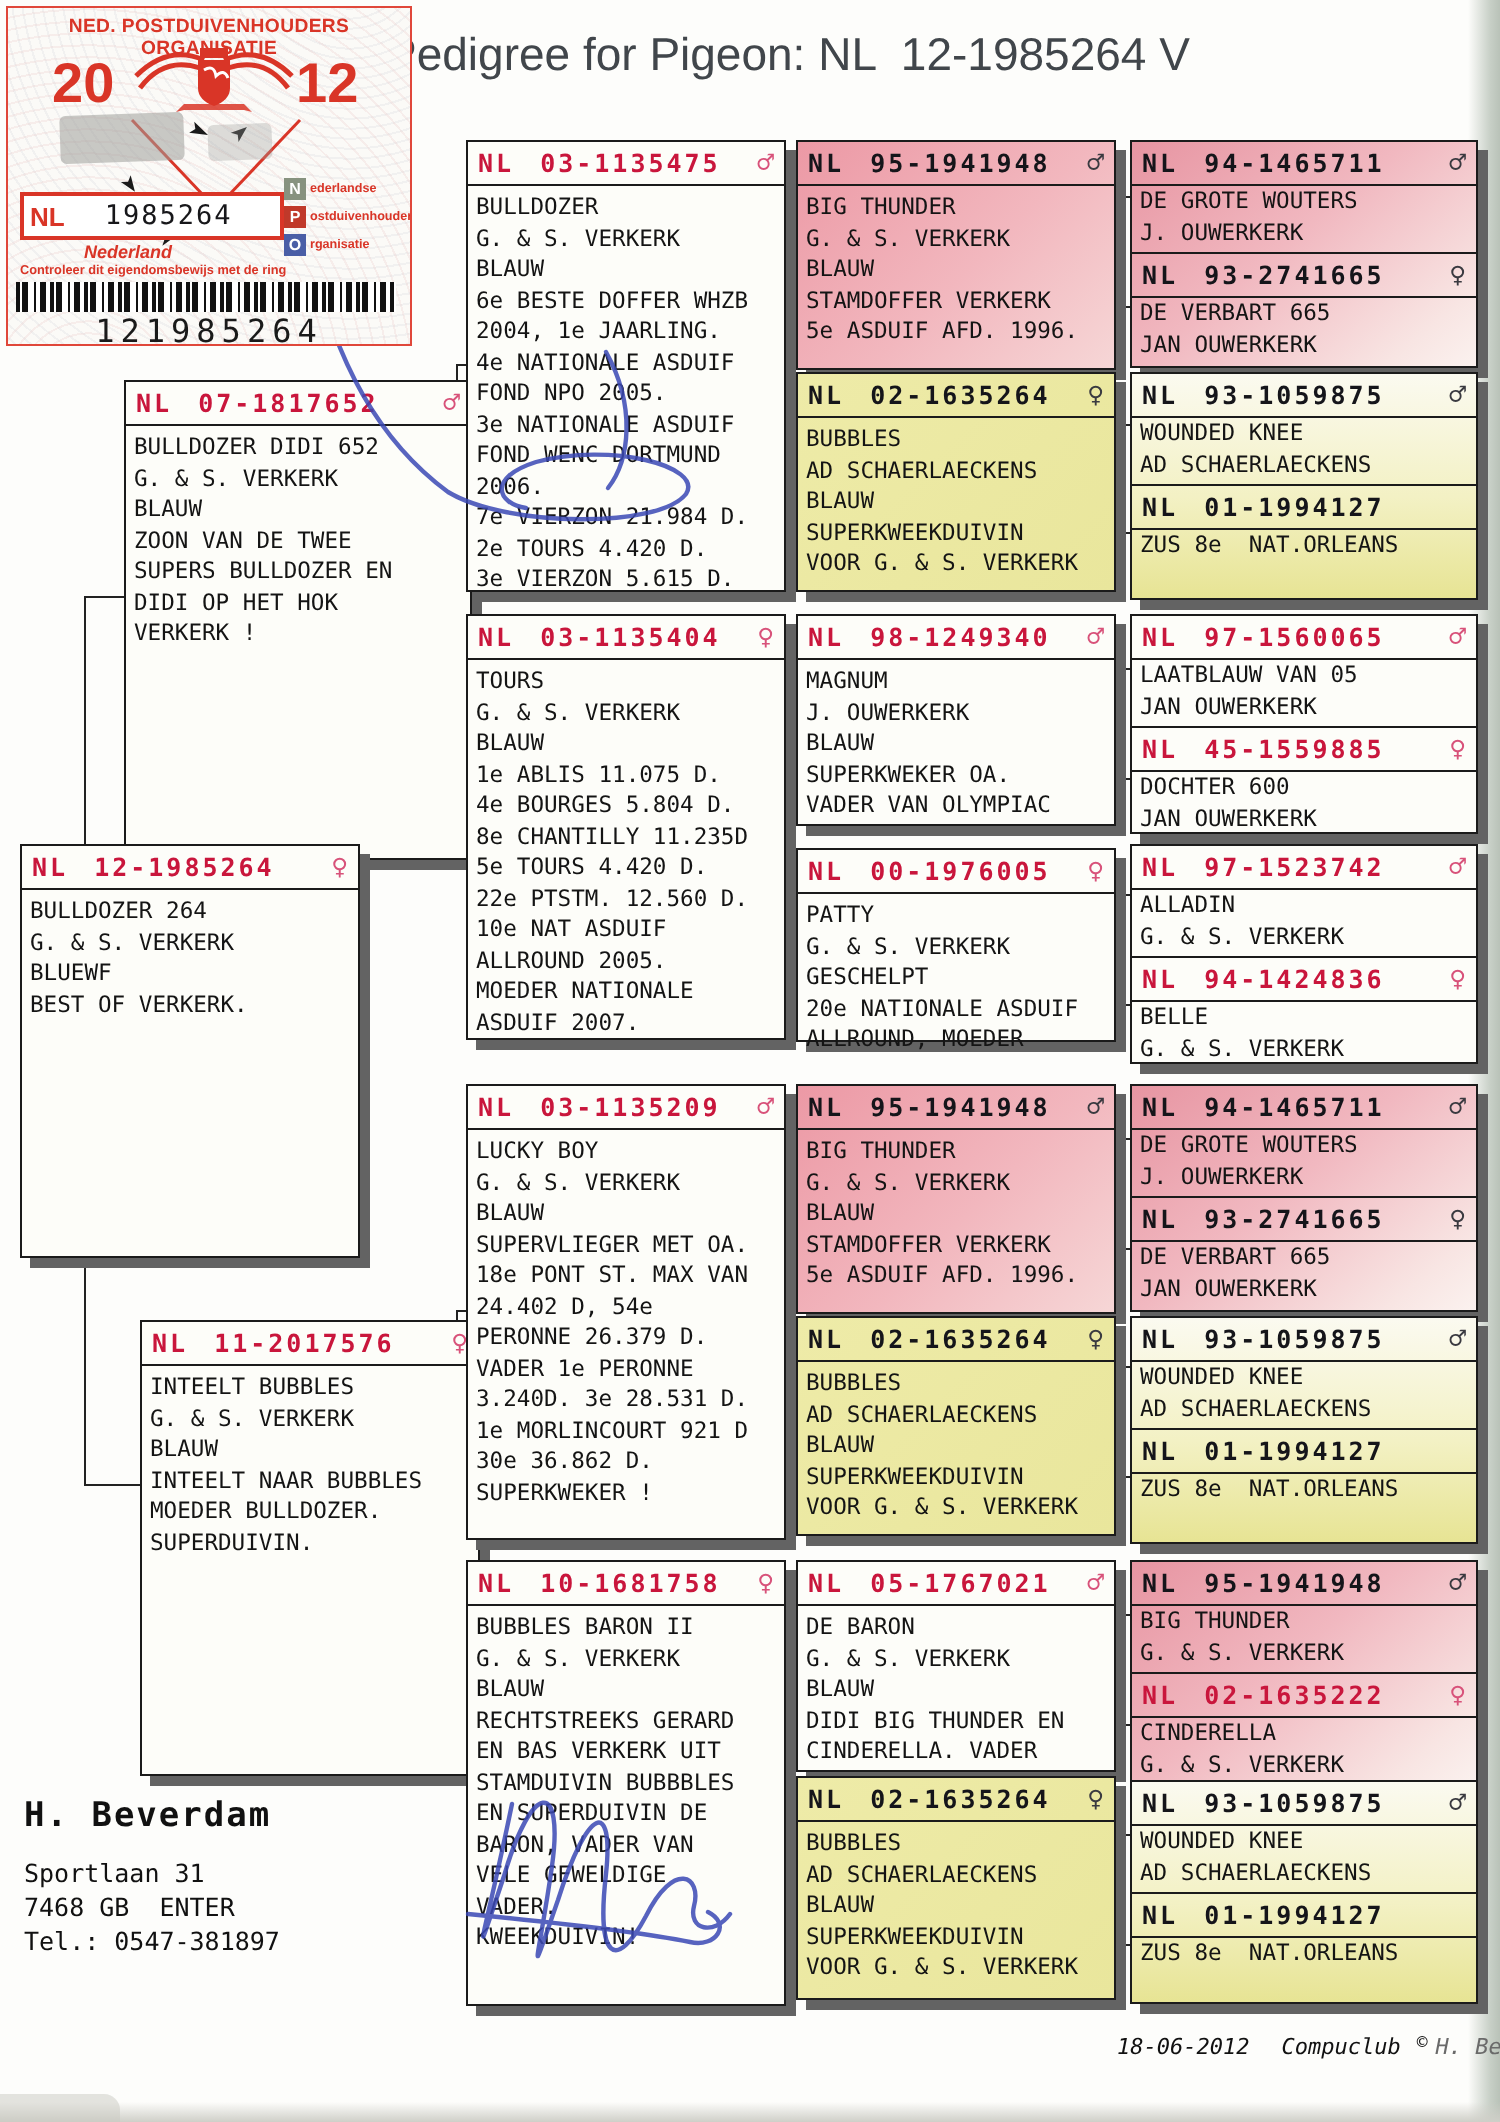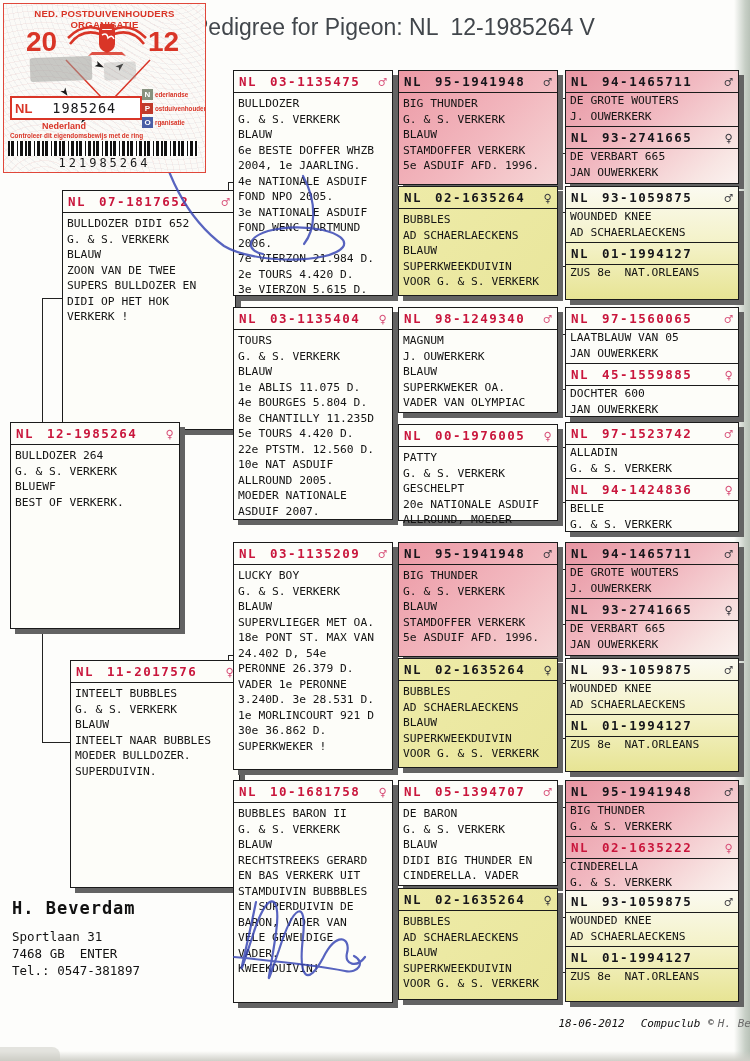--- a/index.html
+++ b/index.html
@@ -55,34 +55,34 @@
   .st-own{position:absolute;top:59px;left:4px;width:196px;color:#d93527;
     font-family:"Liberation Sans",sans-serif;font-weight:bold;white-space:nowrap;}
   .st-own .big{font-size:15px;letter-spacing:-.4px;}
   .st-own .small{font-size:8px;margin:0 2px;}
   .st-ringbox{position:absolute;left:6px;top:92px;width:128px;height:20px;border:2px solid #d93527;
     background:#fff;display:flex;align-items:center;}
   .st-ringbox .cc{color:#d93527;font-weight:bold;font-size:13px;padding-left:3px;
     font-family:"Liberation Sans",sans-serif;}
   .st-ringbox .rn{color:#17171a;font-size:13.5px;letter-spacing:1px;margin-left:20px;}
   .st-country{position:absolute;left:38px;top:117px;color:#d93527;font-weight:bold;font-size:9px;
-    font-family:"Liberation Sans",sans-serif;}
+    font-family:"Liberation Sans",sans-serif;font-style:italic;}
   .st-npo{position:absolute;left:138px;top:85px;}
   .st-npo .row{display:flex;align-items:center;margin-bottom:3px;}
   .st-npo .sq{width:11px;height:11px;color:#fff;font:bold 8px/11px "Liberation Sans",sans-serif;
     text-align:center;margin-right:2px;}
   .sq.n{background:#87927f;} .sq.p{background:#c0392a;} .sq.o{background:#4a5ea6;}
   .st-npo .rest{color:#d93527;font:bold 6.3px/11px "Liberation Sans",sans-serif;}
   .st-control{position:absolute;left:6px;top:128px;color:#d93527;
     font:bold 6.4px "Liberation Sans",sans-serif;}
   .st-barcode{position:absolute;left:4px;top:137px;width:190px;height:15px;background:
     repeating-linear-gradient(90deg,#111 0 2px,#fff 2px 3px,#111 3px 6px,#fff 6px 9px,
     #111 9px 10px,#fff 10px 12px,#111 12px 15px,#fff 15px 17px);}
   .st-bcnum{position:absolute;left:0;top:152px;width:100%;text-align:center;
-    font-size:12px;letter-spacing:3px;color:#1a1a1a;}
+    font-size:16px;letter-spacing:3px;color:#1a1a1a;}
   .st-tape{position:absolute;background:rgba(158,158,155,.55);border-radius:3px;transform:rotate(-2deg);}
 
   
   .ft{position:absolute;color:#111;z-index:2;text-align:center;}
   #ft-name{left:12px;top:898px;font-size:17px;font-weight:bold;letter-spacing:1px;}
   #ft-a1{left:12px;top:929px;font-size:12.5px;}
   #ft-a2{left:12px;top:946px;font-size:12.5px;white-space:pre;}
   #ft-tel{left:12px;top:963px;font-size:12.5px;}
   #ft-mail{left:12px;top:981px;font-size:12.3px;}
   #ft-date{left:532px;top:1004px;font-size:11px;font-style:italic;white-space:pre;}
@@ -356,21 +356,21 @@
           <div class="bl">BUBBLES</div>
           <div class="bl">AD SCHAERLAECKENS</div>
           <div class="bl">BLAUW</div>
           <div class="bl">SUPERKWEEKDUIVIN</div>
           <div class="bl">VOOR G. &amp; S. VERKERK</div>
         </div>
       </div>
       <div class="box white" style="left: 398px; top: 780px; width: 158px; height: 104px; z-index: 2;">
         <div class="ringrow red">
           <div>NL</div>
-          <div class="num">05-1394707</div>
+          <div class="num">05-1767021</div>
           <div class="sex">♂</div>
         </div>
         <div class="boxbody">
           <div class="bl">DE BARON</div>
           <div class="bl">G. &amp; S. VERKERK</div>
           <div class="bl">BLAUW</div>
           <div class="bl">DIDI BIG THUNDER EN</div>
           <div class="bl">CINDERELLA. VADER</div>
         </div>
       </div>

